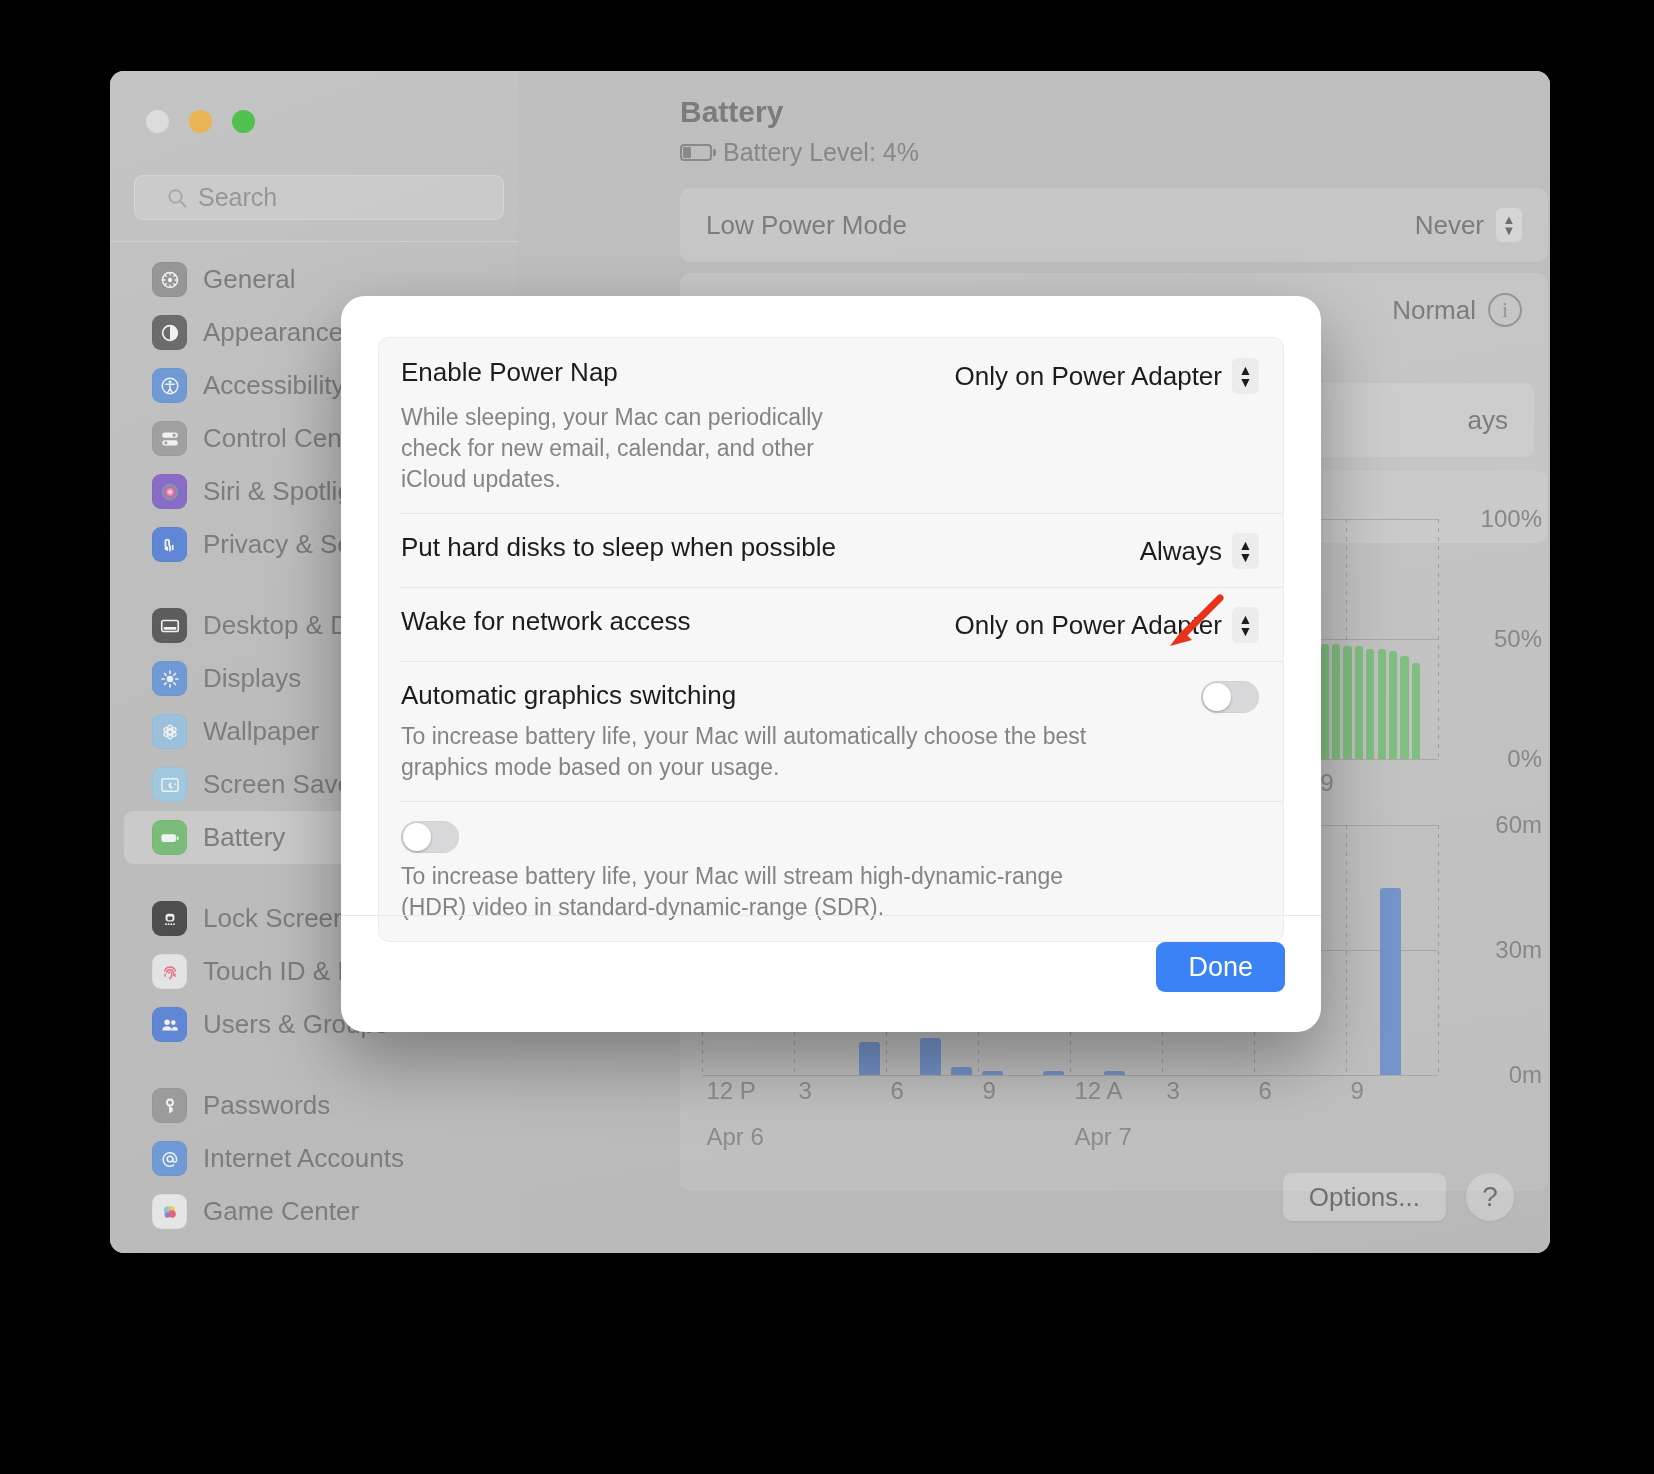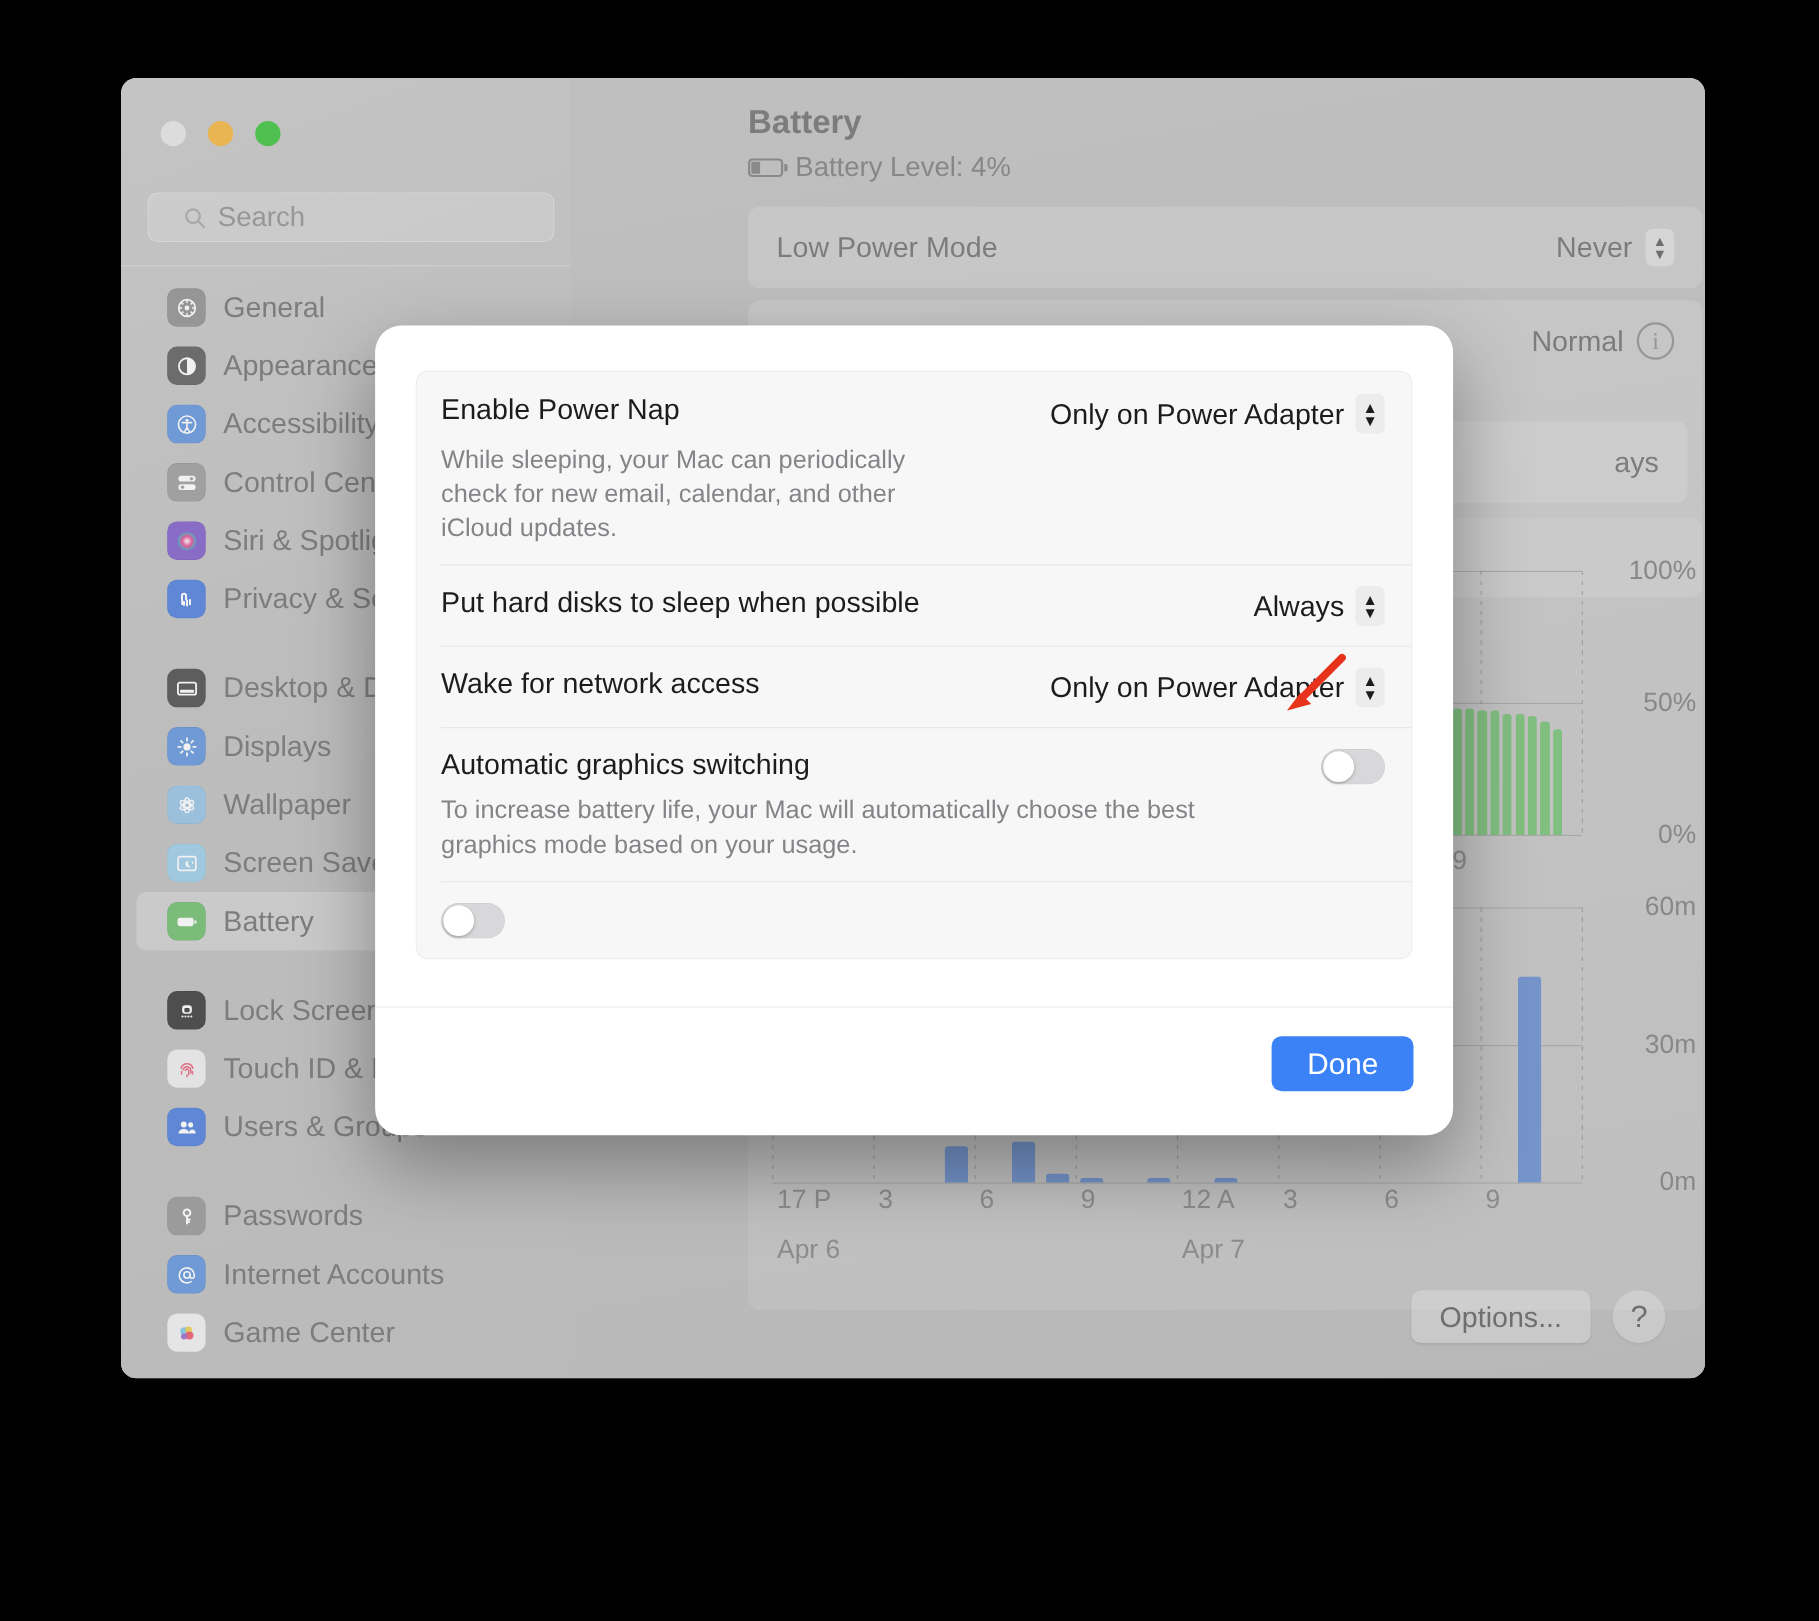--- a/index.html
+++ b/index.html
@@ -504,21 +504,21 @@
               <div class="bar blue" style="left: 21.3333%; width: 2.86667%; height: 33.3333px;"></div>
               <div class="bar blue" style="left: 29.6667%; width: 2.86667%; height: 37.5px;"></div>
               <div class="bar blue" style="left: 33.8333%; width: 2.86667%; height: 8.33333px;"></div>
               <div class="bar blue" style="left: 38%; width: 2.86667%; height: 4.16667px;"></div>
               <div class="bar blue" style="left: 46.3333%; width: 2.86667%; height: 4.16667px;"></div>
               <div class="bar blue" style="left: 54.6667%; width: 2.86667%; height: 4.16667px;"></div>
               <div class="bar blue" style="left: 92.1667%; width: 2.86667%; height: 187.5px;"></div>
             </div>
 
           <div id="xaxis" style="position:relative;height:110px;margin-left:22px;margin-right:110px;">
-              <div class="axis-lab" style="left: 0.6%; top: 2px;">17 P</div>
+              <div class="axis-lab" style="left: 0.6%; top: 2px;">12 P</div>
               <div class="axis-lab" style="left: 13.1%; top: 2px;">3</div>
               <div class="axis-lab" style="left: 25.6%; top: 2px;">6</div>
               <div class="axis-lab" style="left: 38.1%; top: 2px;">9</div>
               <div class="axis-lab" style="left: 50.6%; top: 2px;">12 A</div>
               <div class="axis-lab" style="left: 63.1%; top: 2px;">3</div>
               <div class="axis-lab" style="left: 75.6%; top: 2px;">6</div>
               <div class="axis-lab" style="left: 88.1%; top: 2px;">9</div>
               <div class="axis-lab" style="left: 0.6%; top: 48px;">Apr 6</div>
               <div class="axis-lab" style="left: 50.6%; top: 48px;">Apr 7</div>
             </div>
@@ -579,20 +579,21 @@
             </div>
           </div>
           <div class="srow-desc">To increase battery life, your Mac will automatically choose the best graphics mode based on your usage.</div>
         </div>
         <div class="srow">
           <div class="srow-head">
             <div class="toggle">
               <span class="knob"></span>
             </div>
           </div>
+          <div class="srow-desc">To increase battery life, your Mac will stream high-dynamic-range (HDR) video in standard-dynamic-range (SDR).</div>
         </div>
       </div>
     <div class="sheet-footer">
       <button class="done-btn">Done</button>
     </div>
   </div>
 
   <svg class="arrow" viewBox="0 0 60 60">
     <g id="arrow-g">
       <line x1="54" y1="6" x2="20" y2="40" stroke="#e8331c" stroke-width="7" stroke-linecap="round"></line>

